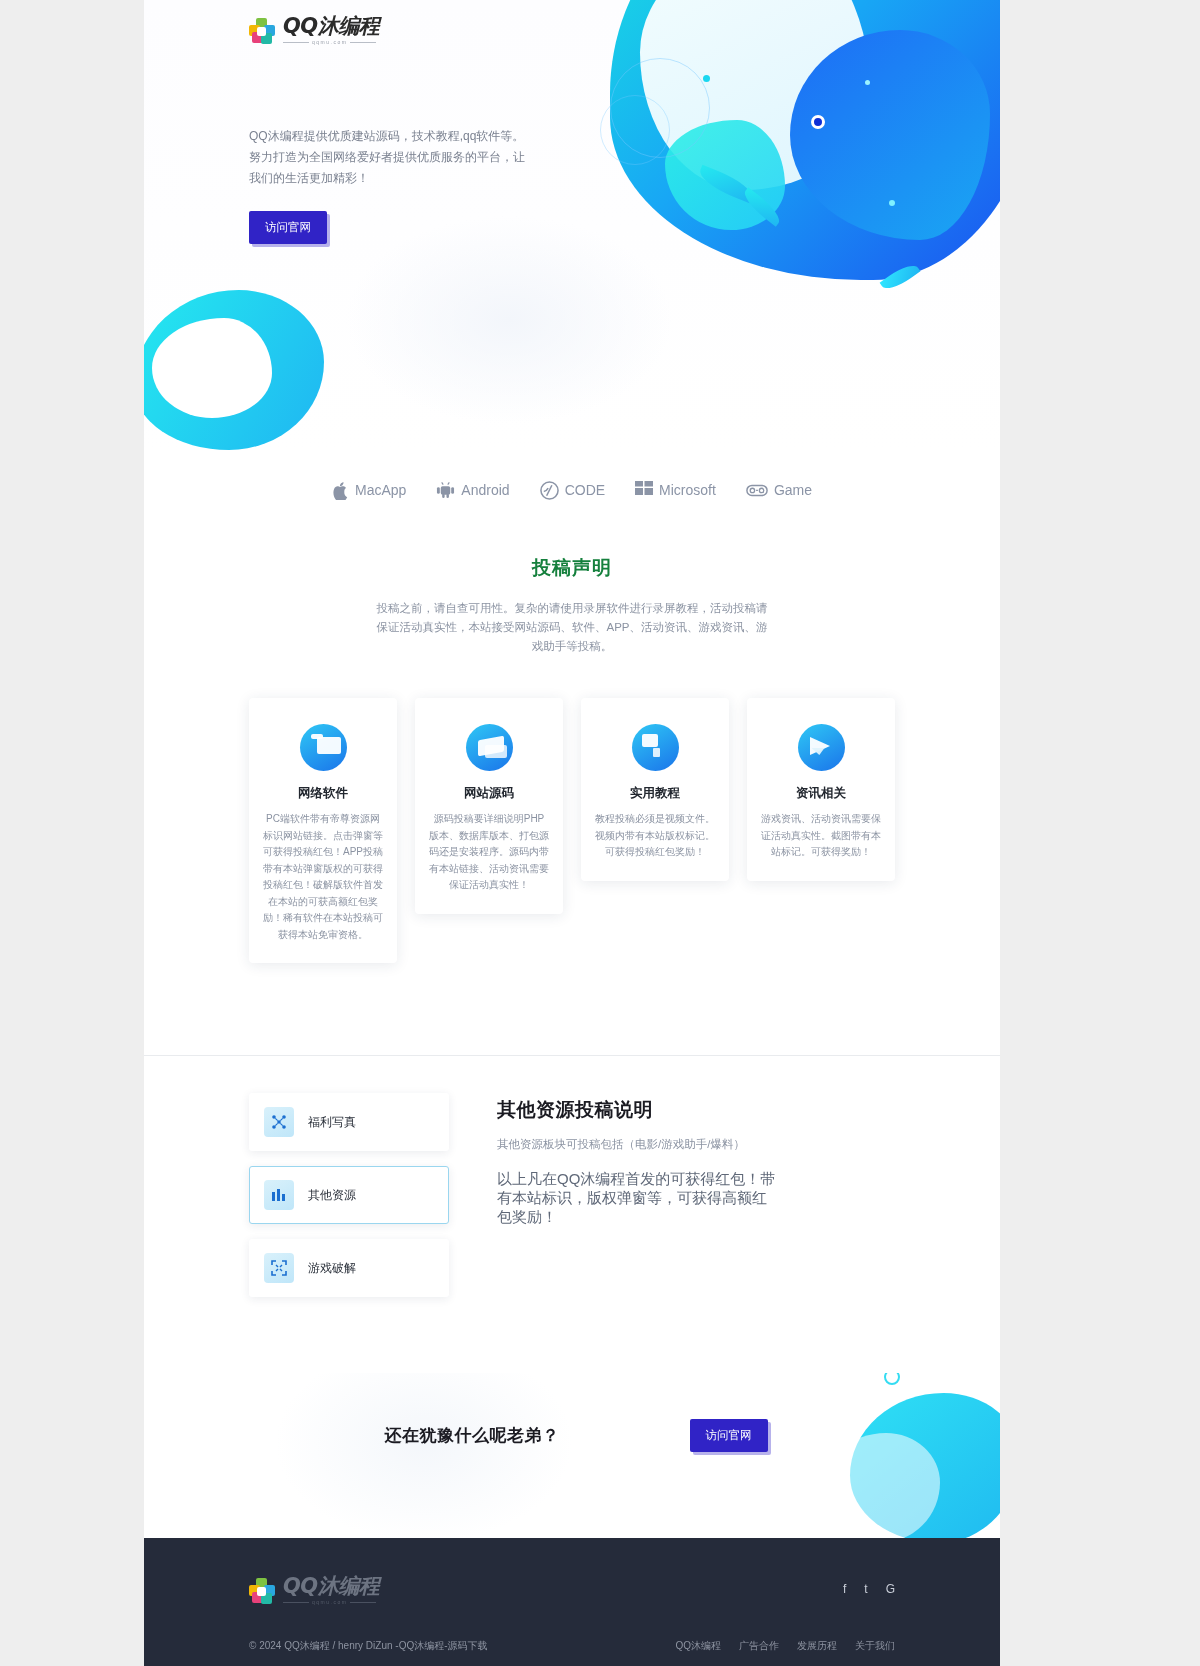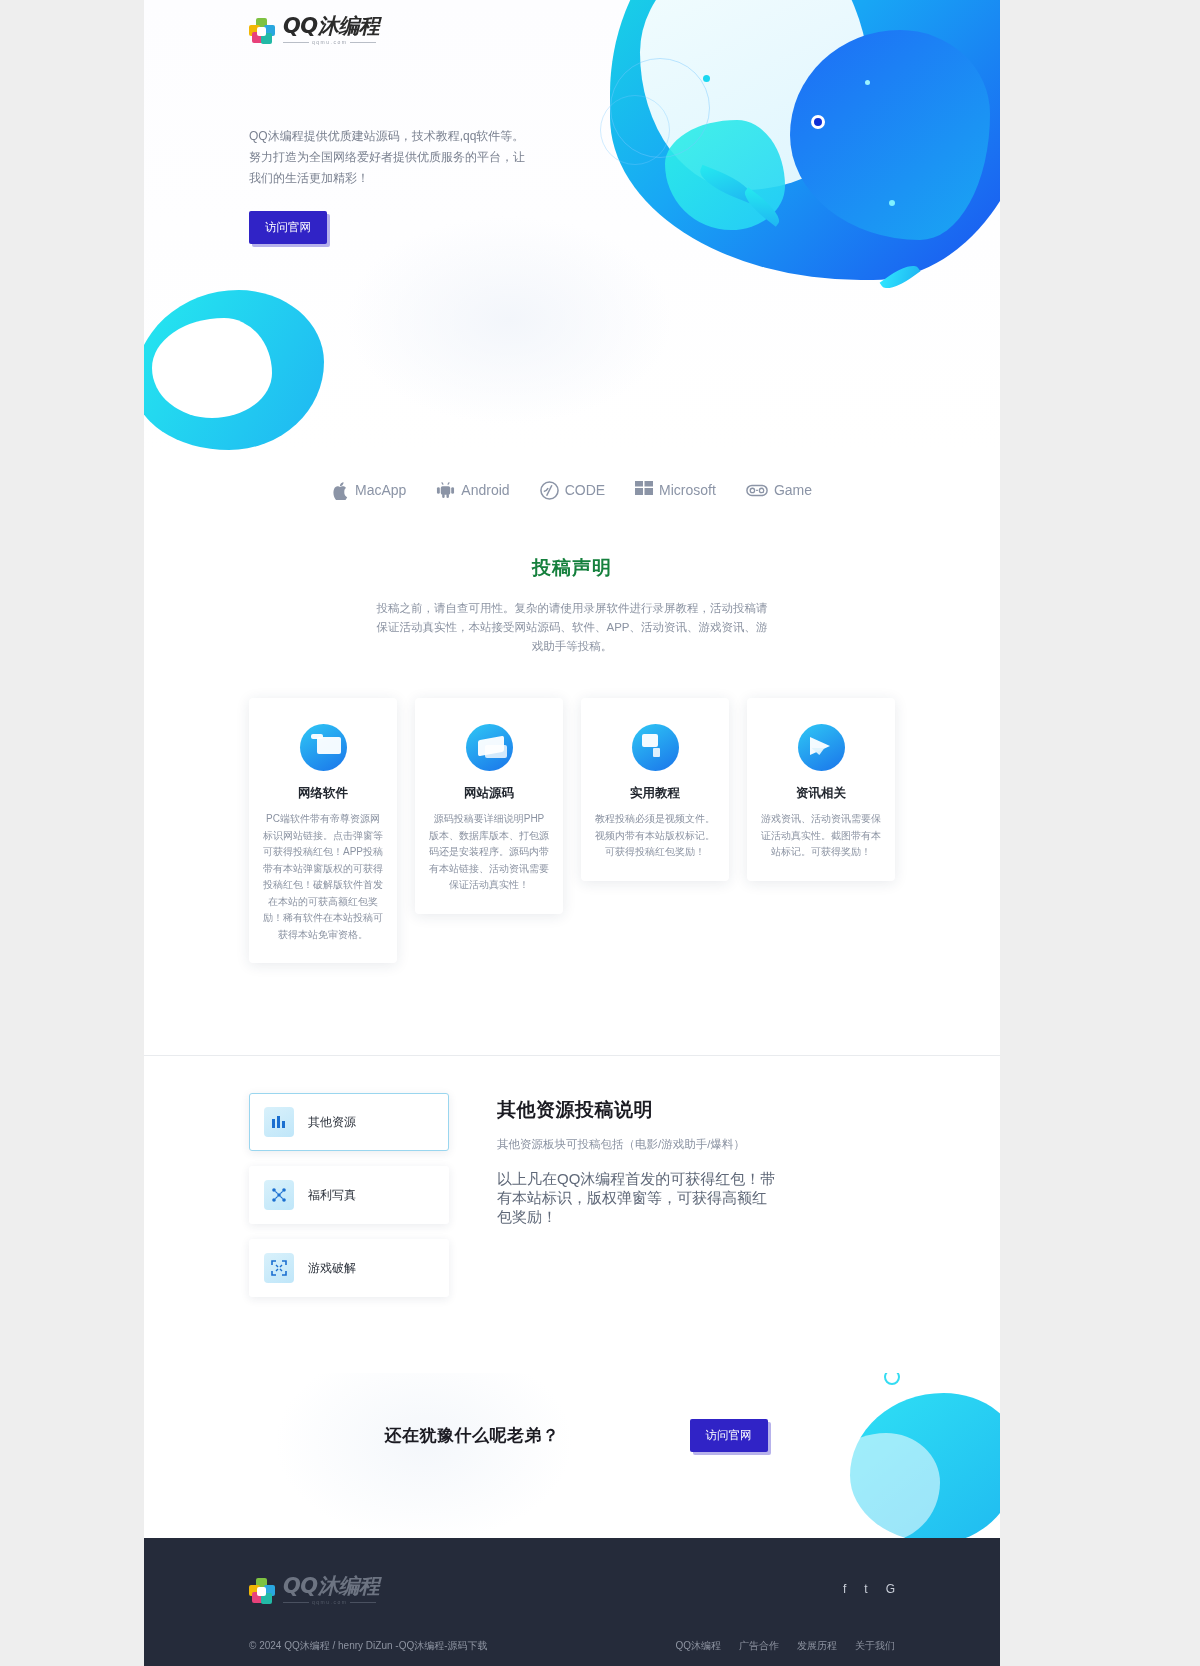--- a/index.html
+++ b/index.html
@@ -304,43 +304,43 @@
         <span class="g" style="left:12px;top:13px;width:0;height:0;border-left:20px solid #fff;border-top:9px solid transparent;border-bottom:9px solid transparent;background:none;"></span>
         <span class="g" style="left:14px;top:24px;width:13px;height:7px;background:#dff3fd;clip-path:polygon(0 0,100% 0,60% 100%);"></span>
       </div>
       <div class="card-title">资讯相关</div>
       <div class="card-desc">游戏资讯、活动资讯需要保证活动真实性。截图带有本站标记。可获得奖励！</div>
     </div>
   </section>
 
   <section class="tabsec">
     <div class="tablist">
-      <div class="tab active">
-        <span class="tab-ico">
-          <svg width="16" height="14" viewBox="0 0 16 14">
-              <rect x="1" y="4" width="3" height="9" fill="#1b6fd0"></rect>
-              <rect x="6" y="1" width="3" height="12" fill="#1b6fd0"></rect>
-              <rect x="11" y="6" width="3" height="7" fill="#1b6fd0"></rect>
-            </svg>
-        </span>
-        <span class="tab-label">其他资源</span>
-      </div>
       <div class="tab">
         <span class="tab-ico">
           <svg width="16" height="16" viewBox="0 0 16 16">
               <circle cx="3" cy="3" r="1.8" fill="#1b6fd0"></circle>
               <circle cx="13" cy="3" r="1.8" fill="#1b6fd0"></circle>
               <circle cx="8" cy="8" r="1.8" fill="#1b6fd0"></circle>
               <circle cx="3" cy="13" r="1.8" fill="#1b6fd0"></circle>
               <circle cx="13" cy="13" r="1.8" fill="#1b6fd0"></circle>
               <path d="M4.3 4.3L6.7 6.7M11.7 4.3L9.3 6.7M4.3 11.7L6.7 9.3M11.7 11.7L9.3 9.3" stroke="#1b6fd0" stroke-width="1.1"></path>
             </svg>
         </span>
         <span class="tab-label">福利写真</span>
       </div>
+      <div class="tab active">
+        <span class="tab-ico">
+          <svg width="16" height="14" viewBox="0 0 16 14">
+              <rect x="1" y="4" width="3" height="9" fill="#1b6fd0"></rect>
+              <rect x="6" y="1" width="3" height="12" fill="#1b6fd0"></rect>
+              <rect x="11" y="6" width="3" height="7" fill="#1b6fd0"></rect>
+            </svg>
+        </span>
+        <span class="tab-label">其他资源</span>
+      </div>
       <div class="tab">
         <span class="tab-ico">
           <svg width="16" height="16" viewBox="0 0 16 16">
               <path d="M1 5V1h4M15 5V1h-4M1 11v4h4M15 11v4h-4" stroke="#1b6fd0" stroke-width="1.6" fill="none"></path>
               <path d="M5 5l2 2M11 5L9 7M5 11l2-2M11 11L9 9" stroke="#1b6fd0" stroke-width="1.4"></path>
             </svg>
         </span>
         <span class="tab-label">游戏破解</span>
       </div>
     </div>

